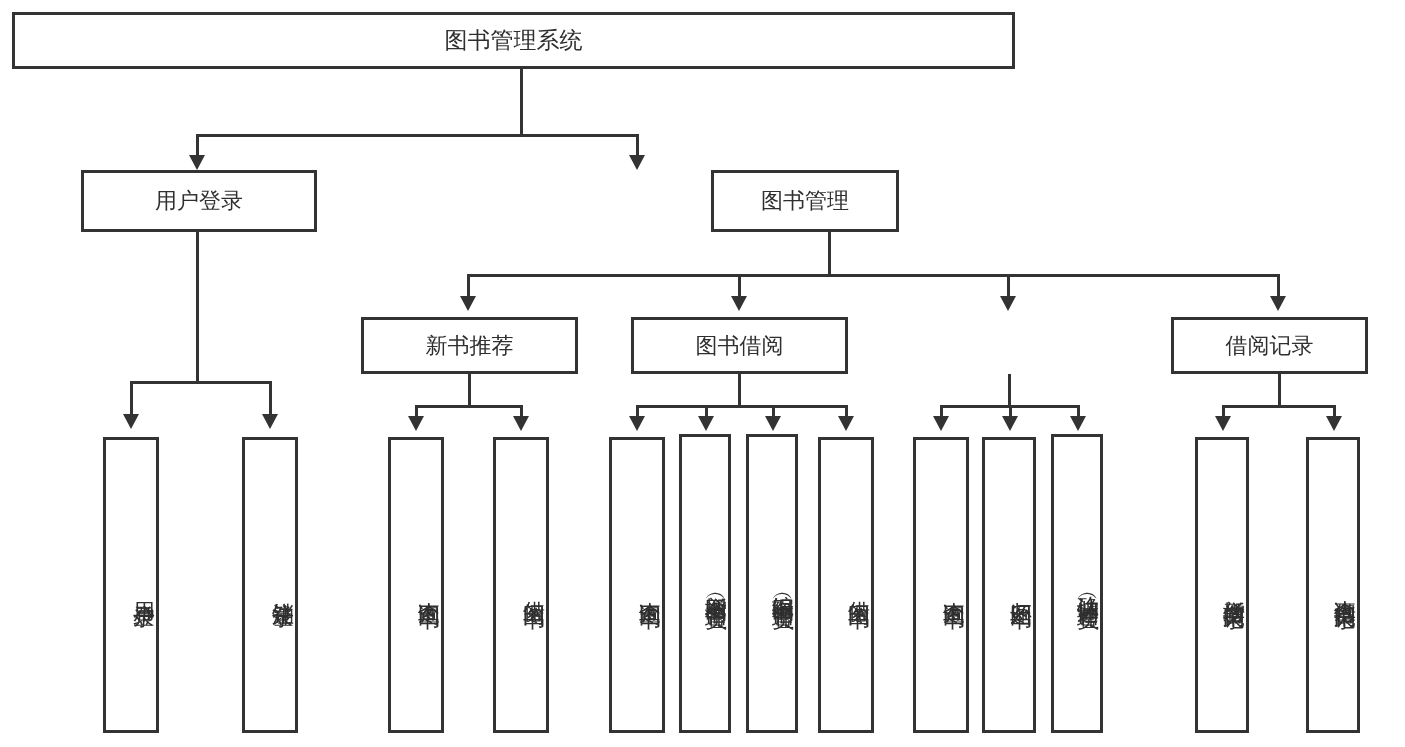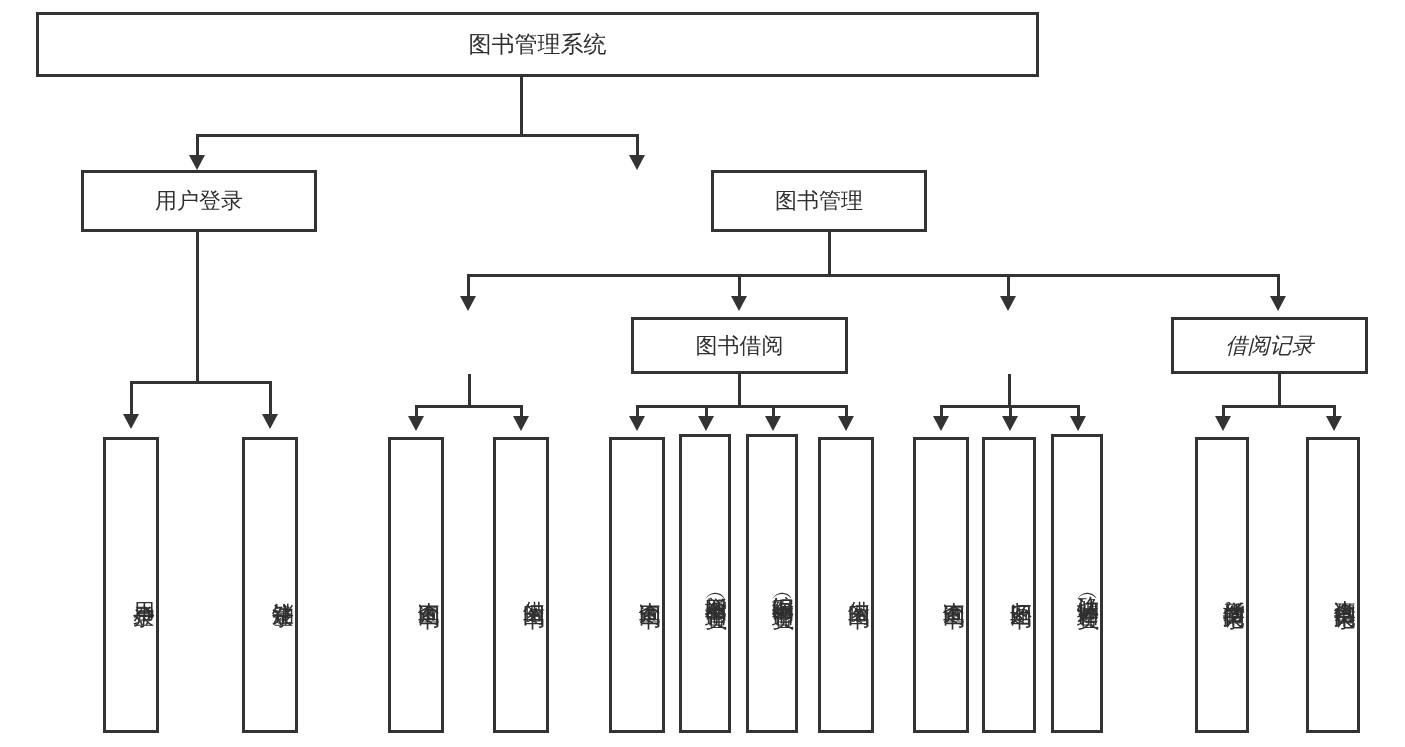--- a/index.html
+++ b/index.html
@@ -132,31 +132,32 @@
   <div class="vline" style="left:1077px;top:405px;height:14px;"></div>
   <div class="arrow" style="left:1070px;top:416px;"></div>
 
   <div class="vline" style="left:1278px;top:374px;height:32px;"></div>
   <div class="hline" style="left:1222px;top:405px;width:114px;"></div>
   <div class="vline" style="left:1222px;top:405px;height:14px;"></div>
   <div class="arrow" style="left:1215px;top:416px;"></div>
   <div class="vline" style="left:1333px;top:405px;height:14px;"></div>
   <div class="arrow" style="left:1326px;top:416px;"></div>
 
-  <div class="node root" style="left:36px;top:12px;width:1003px;height:65px;">图书管理系统</div>
+  <div class="node root" style="left:12px;top:12px;width:1003px;height:57px;">图书管理系统</div>
 
   <div class="node lvl2" style="left:81px;top:170px;width:236px;height:62px;">用户登录</div>
 
-  <div class="node lvl2" style="left:711px;top:170px;width:216px;height:62px;">图书管理</div>
-
+  <div class="node lvl2" style="left:711px;top:170px;width:188px;height:62px;">图书管理</div>
+
+  <div class="node lvl3" style="left:361px;top:317px;width:217px;height:57px;">新书推荐</div>
 
   <div class="node lvl3" style="left:631px;top:317px;width:217px;height:57px;">图书借阅</div>
 
 
-  <div class="node lvl3" style="left:1171px;top:317px;width:197px;height:57px;font-style:italic;">借阅记录</div>
+  <div class="node lvl3" style="left:1171px;top:317px;width:197px;height:57px;">借阅记录</div>
 
   <div class="node leaf" style="left:103px;top:437px;width:56px;height:296px;">
     <span class="vtxt">用户登录</span>
   </div>
   <div class="node leaf" style="left:242px;top:437px;width:56px;height:296px;">
     <span class="vtxt">注销登录</span>
   </div>
 
   <div class="node leaf" style="left:388px;top:437px;width:56px;height:296px;">
     <span class="vtxt">查询图书</span>

